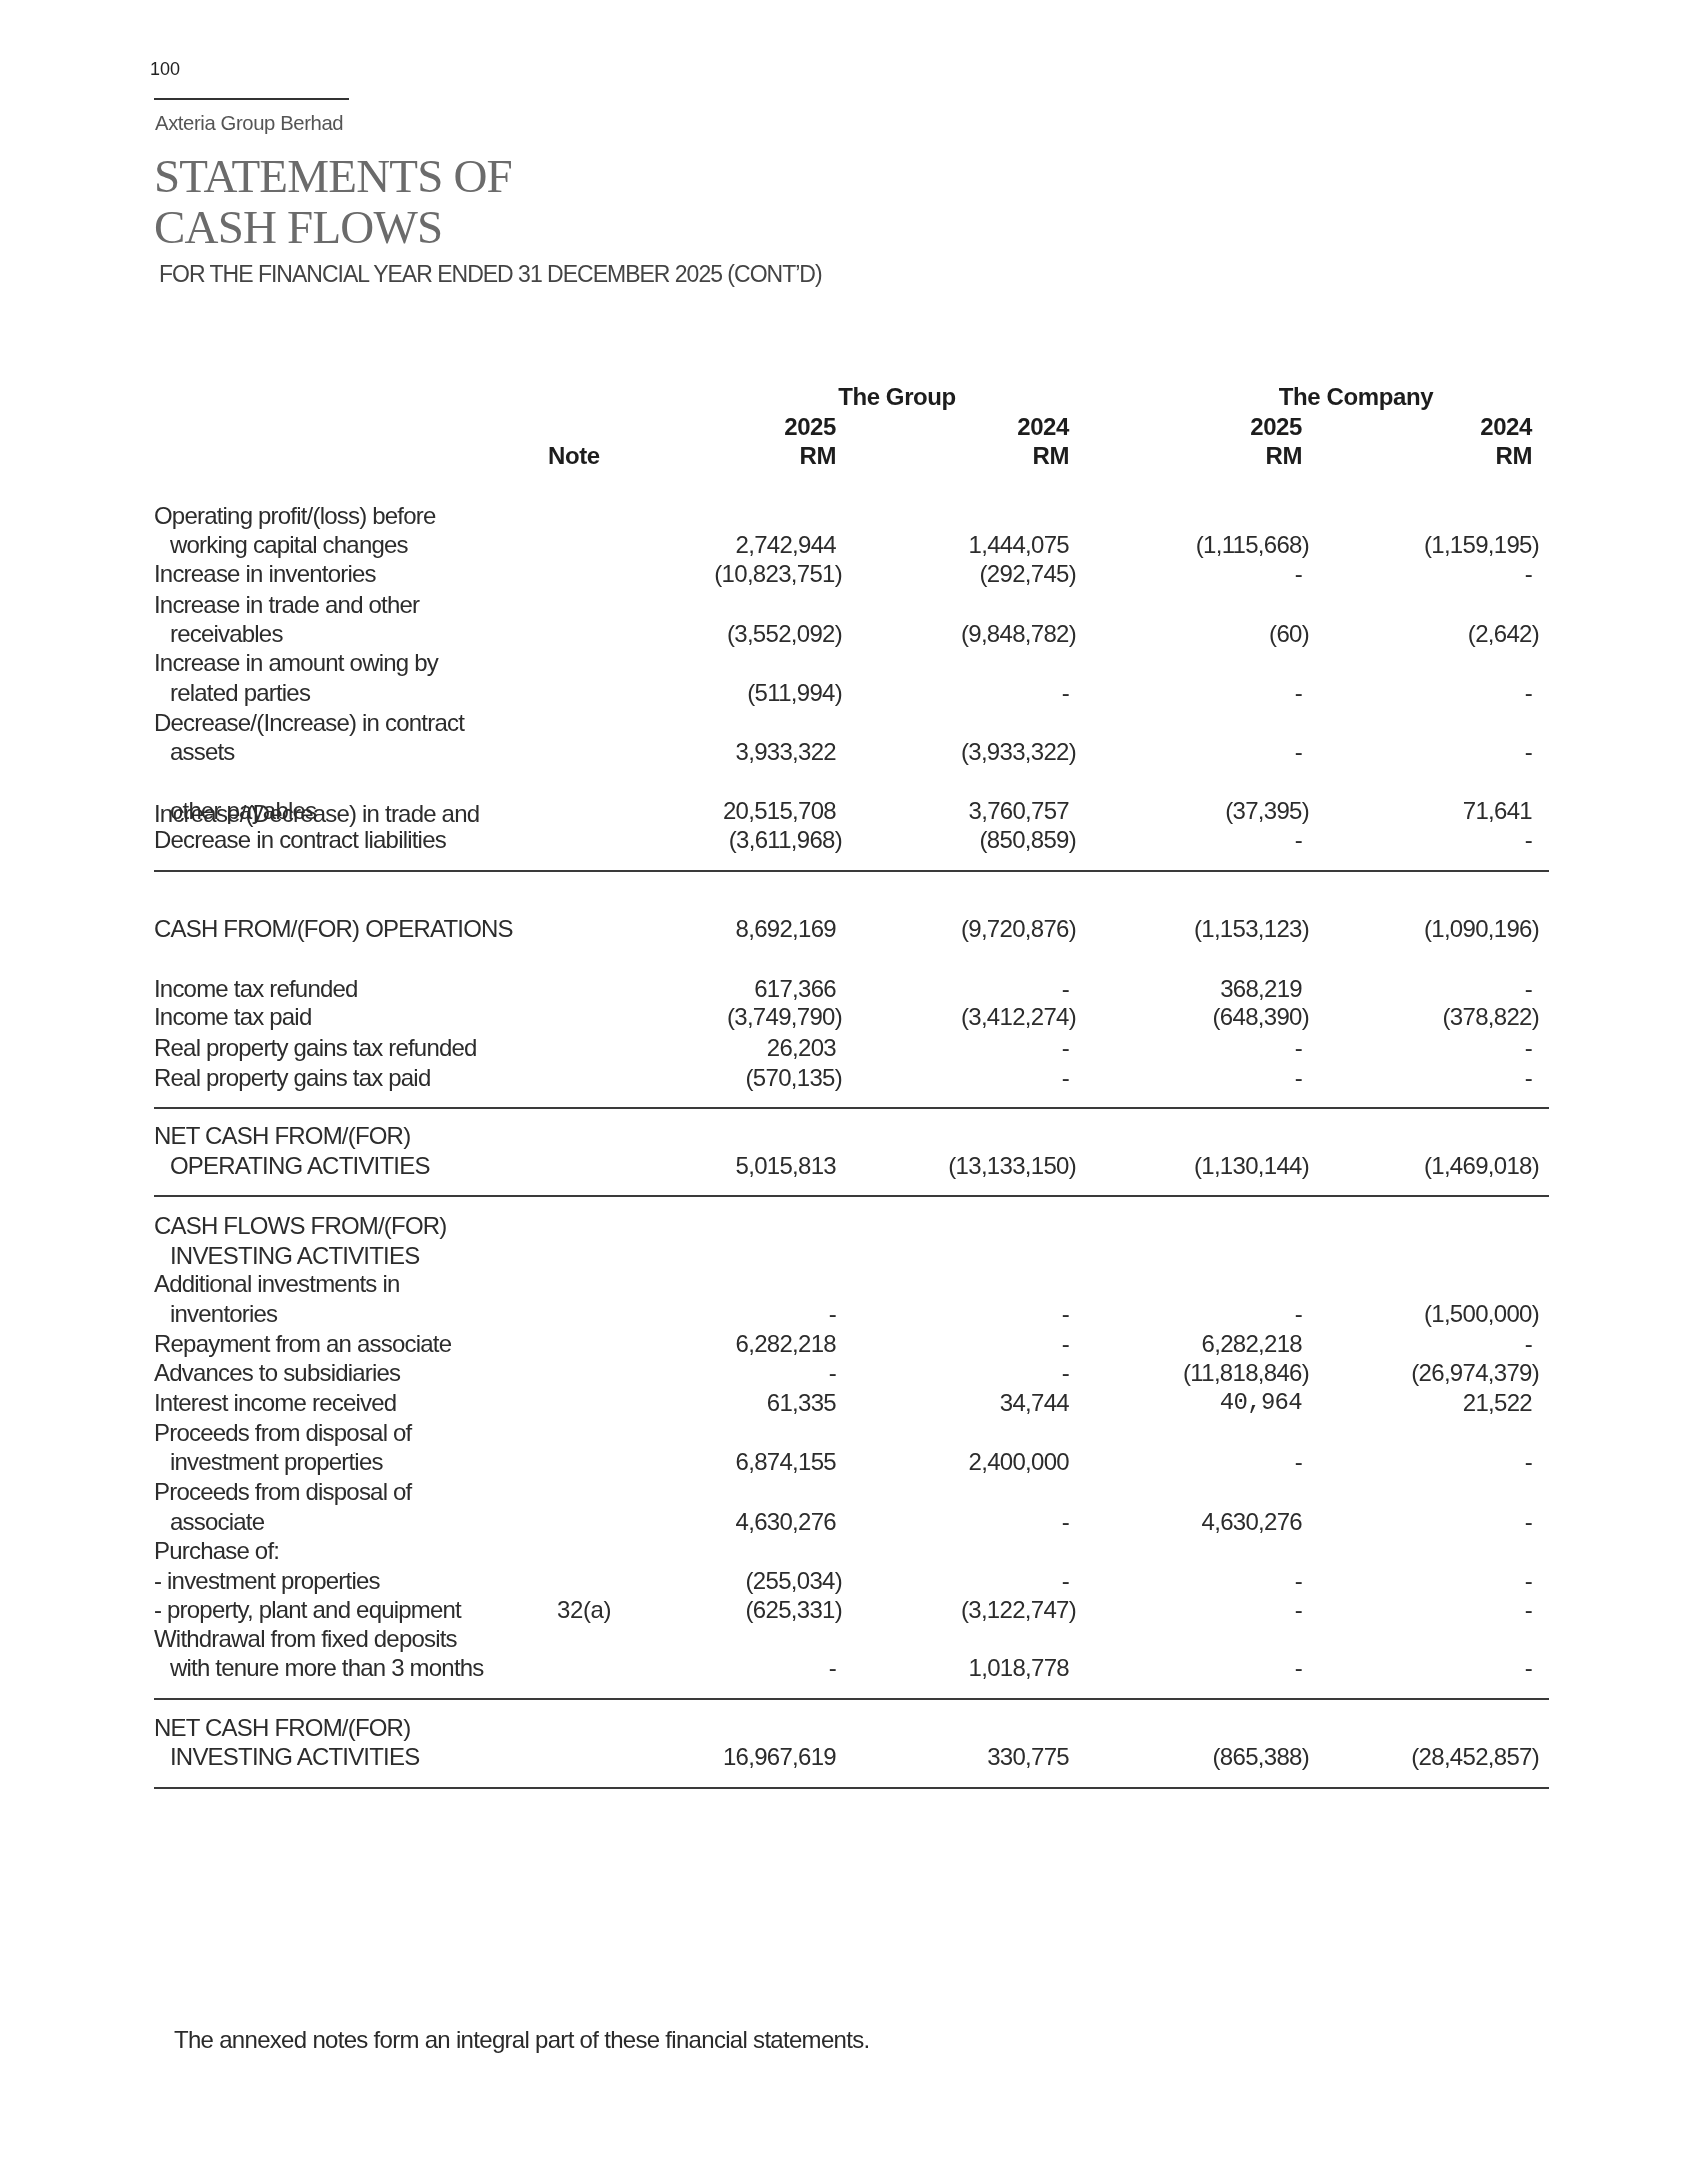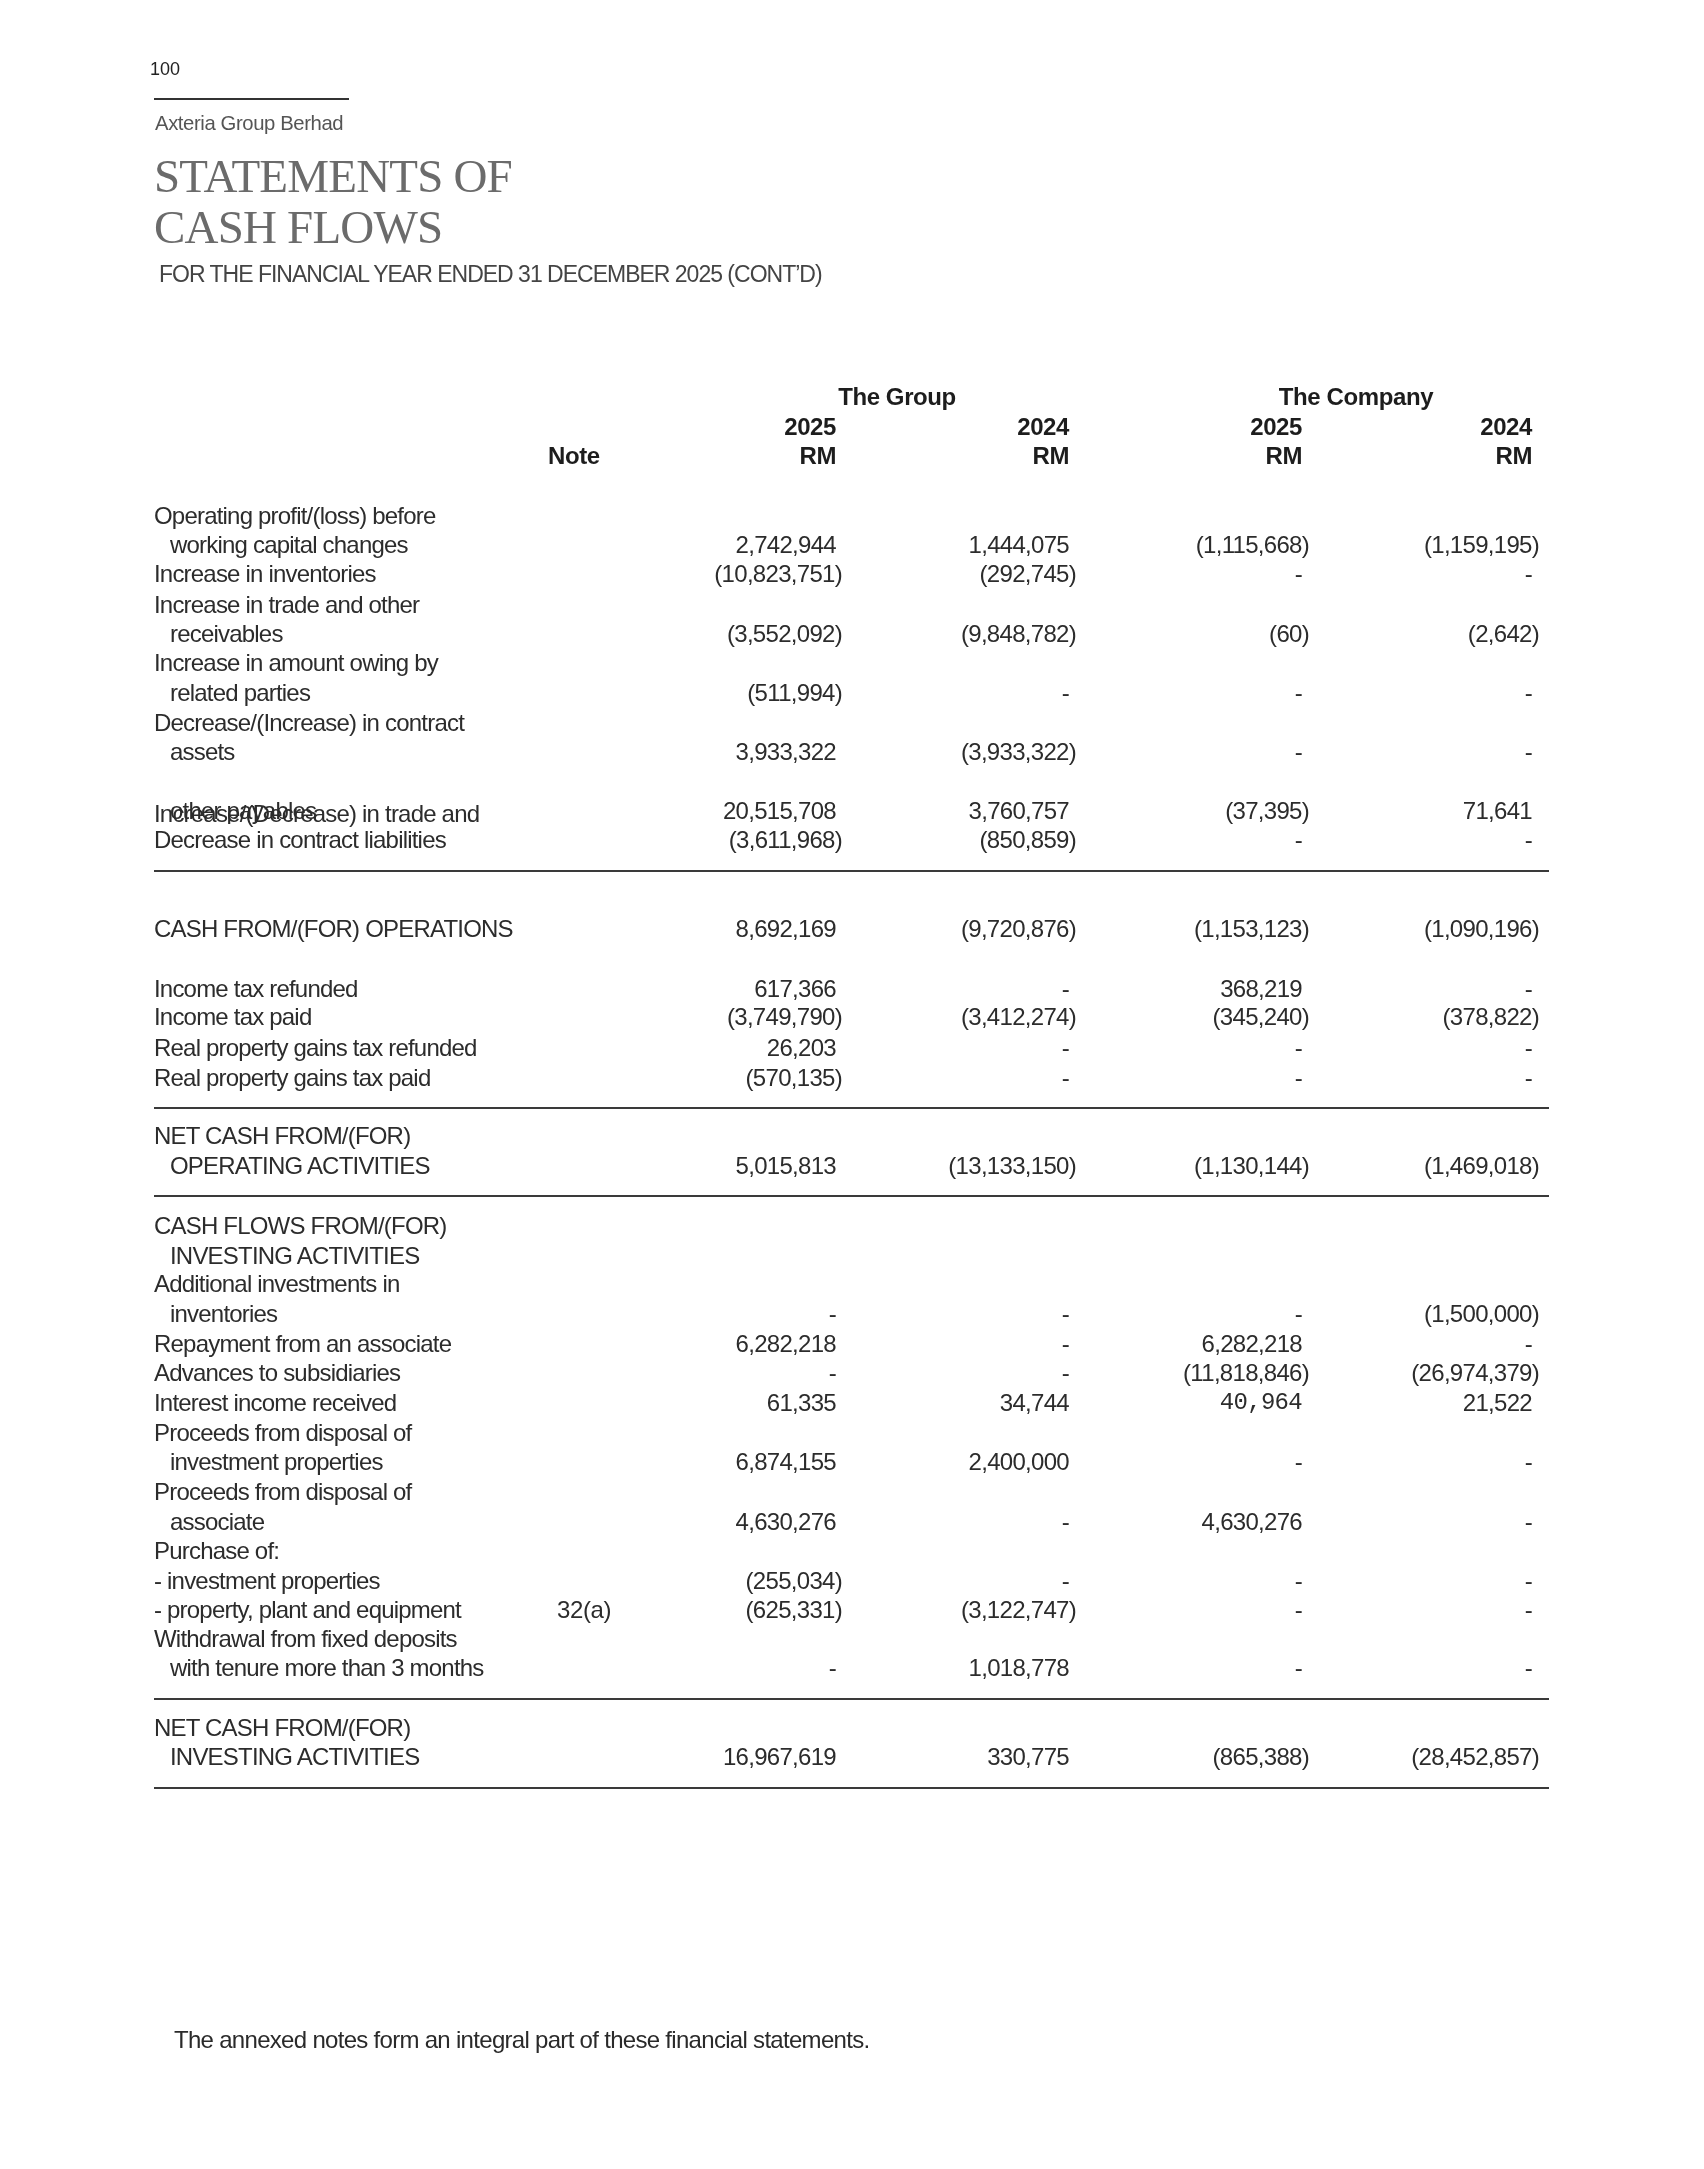--- a/index.html
+++ b/index.html
@@ -97,21 +97,21 @@
     <div class="abs num" style="left: 1309px; top: 915px;">(1,153,123)</div>
     <div class="abs num" style="left: 1539px; top: 915px;">(1,090,196)</div>
     <div class="abs row-label" style="top: 975px;">Income tax refunded</div>
     <div class="abs num" style="left: 836px; top: 975px;">617,366</div>
     <div class="abs num" style="left: 1069px; top: 975px;">-</div>
     <div class="abs num" style="left: 1302px; top: 975px;">368,219</div>
     <div class="abs num" style="left: 1532px; top: 975px;">-</div>
     <div class="abs row-label" style="top: 1003px;">Income tax paid</div>
     <div class="abs num" style="left: 842px; top: 1003px;">(3,749,790)</div>
     <div class="abs num" style="left: 1076px; top: 1003px;">(3,412,274)</div>
-    <div class="abs num" style="left: 1309px; top: 1003px;">(345,240)</div>
+    <div class="abs num" style="left: 1309px; top: 1003px;">(648,390)</div>
     <div class="abs num" style="left: 1539px; top: 1003px;">(378,822)</div>
     <div class="abs row-label" style="top: 1034px;">Real property gains tax refunded</div>
     <div class="abs num" style="left: 836px; top: 1034px;">26,203</div>
     <div class="abs num" style="left: 1069px; top: 1034px;">-</div>
     <div class="abs num" style="left: 1302px; top: 1034px;">-</div>
     <div class="abs num" style="left: 1532px; top: 1034px;">-</div>
     <div class="abs row-label" style="top: 1064px;">Real property gains tax paid</div>
     <div class="abs num" style="left: 842px; top: 1064px;">(570,135)</div>
     <div class="abs num" style="left: 1069px; top: 1064px;">-</div>
     <div class="abs num" style="left: 1302px; top: 1064px;">-</div>

